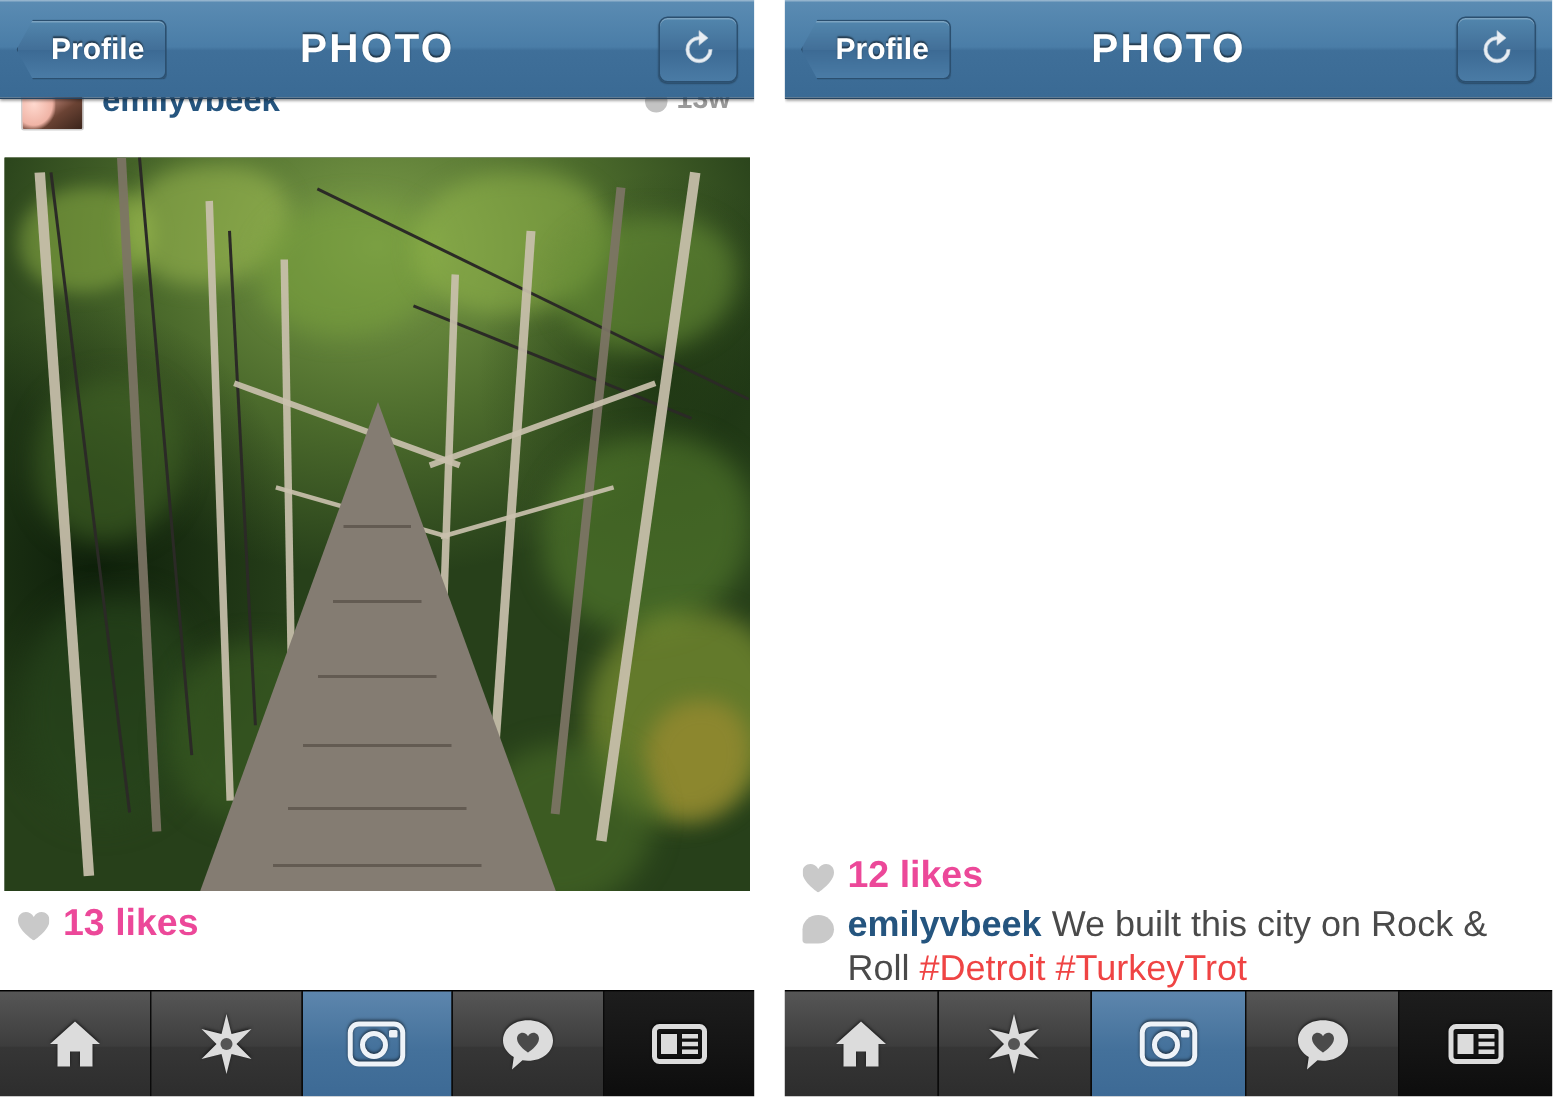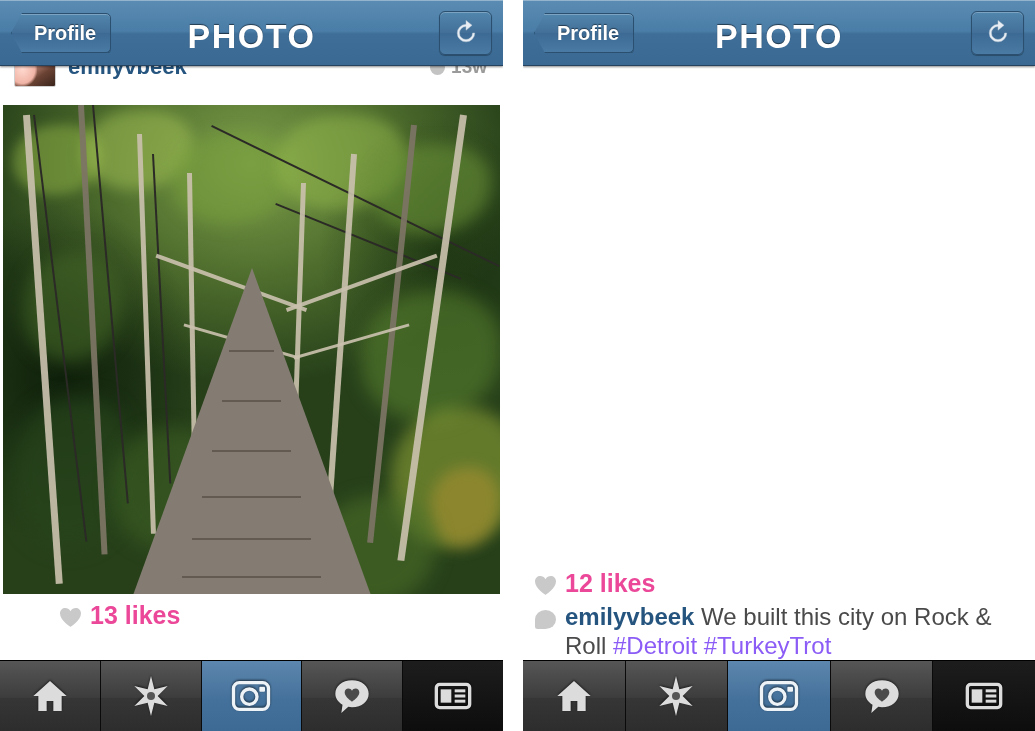--- a/index.html
+++ b/index.html
@@ -23,21 +23,21 @@
     border-bottom: 1px solid #25435f;
     box-shadow: 0 1px 2px rgba(0,0,0,.45);
     z-index: 40;
   }
   .navbar::before {
     content: ""; position: absolute; top: 0; left: 0; right: 0; height: 1px;
     background: rgba(255,255,255,.35);
   }
   .nav-title {
     position: absolute; left: 0; right: 0; top: 17px; text-align: center;
-    font-size: 34px; font-weight: bold; color: #fff; letter-spacing: 1.5px;
+    font-size: 27px; font-weight: bold; color: #fff; letter-spacing: 1.5px;
     text-shadow: 0 -1px 1px rgba(0,0,0,.55);
   }
   .back-btn {
     position: absolute; left: 11px; top: 13px; height: 40px;
     padding: 0 14px 0 22px; display: flex; align-items: center;
     color: #fff; font-size: 20px; font-weight: bold;
     text-shadow: 0 -1px 1px rgba(0,0,0,.5);
     background: linear-gradient(to bottom, #5286ad 0%, #426f98 50%, #3c6a94 51%, #4a7ba5 100%);
     border: 1px solid #2b4f6f; border-radius: 5px;
     box-shadow: inset 0 1px 0 rgba(255,255,255,.25), 0 1px 1px rgba(0,0,0,.3);
@@ -100,36 +100,36 @@
     border-bottom: 330px solid #8b8378;
     filter: brightness(.95);
   }
   .deck-plank { position: absolute; background: rgba(60,52,44,.45); height: 2px; }
   .rope { position: absolute; background: #c9c0ac; transform-origin: top center; opacity: .92; }
   .rope-dark { background: #7d7465; }
   .cable { position: absolute; background: #2b2a26; transform-origin: top left; }
 
   
   .meta { position: absolute; left: 0; right: 0; }
-  .meta-left  { top: 598px; margin-left: 48px; }
+  .meta-left  { top: 598px; }
   .meta-right { top: 566px; }
   .meta-row { display: flex; align-items: flex-start; padding: 3px 14px 3px 12px; }
   .heart-ico {
     width: 21px; height: 19px; flex: 0 0 auto; margin-top: 7px; margin-right: 9px;
     background: #c9c9c9;
     clip-path: path("M10.5 19 C10.5 19 0 12.2 0 5.6 C0 2 2.6 0 5.2 0 C7.2 0 9.4 1.1 10.5 3.3 C11.6 1.1 13.8 0 15.8 0 C18.4 0 21 2 21 5.6 C21 12.2 10.5 19 10.5 19 Z");
   }
   .bubble-ico {
     width: 21px; height: 19px; flex: 0 0 auto; margin-top: 7px; margin-right: 9px;
     background: #c9c9c9; border-radius: 50% 50% 50% 12%;
   }
   .likes-text { font-size: 25px; font-weight: bold; color: #ec4899; line-height: 1.12; }
   .caption { font-size: 24px; color: #4a4a4a; line-height: 1.2; }
   .caption .uname { font-weight: bold; color: #25557f; }
-  .caption .tag { color: #8b5cf6; }
+  .caption .tag { color: #ef4444; }
 
   
   .tabbar {
     position: absolute; left: 0; right: 0; bottom: 0; height: 71px;
     display: flex; background: #111; border-top: 1px solid #000;
   }
   .tab {
     flex: 1 1 0; display: flex; align-items: center; justify-content: center;
     border-right: 1px solid #0a0a0a;
     background: linear-gradient(to bottom, #565656 0%, #3d3d3d 52%, #363636 53%, #2d2d2d 100%);

